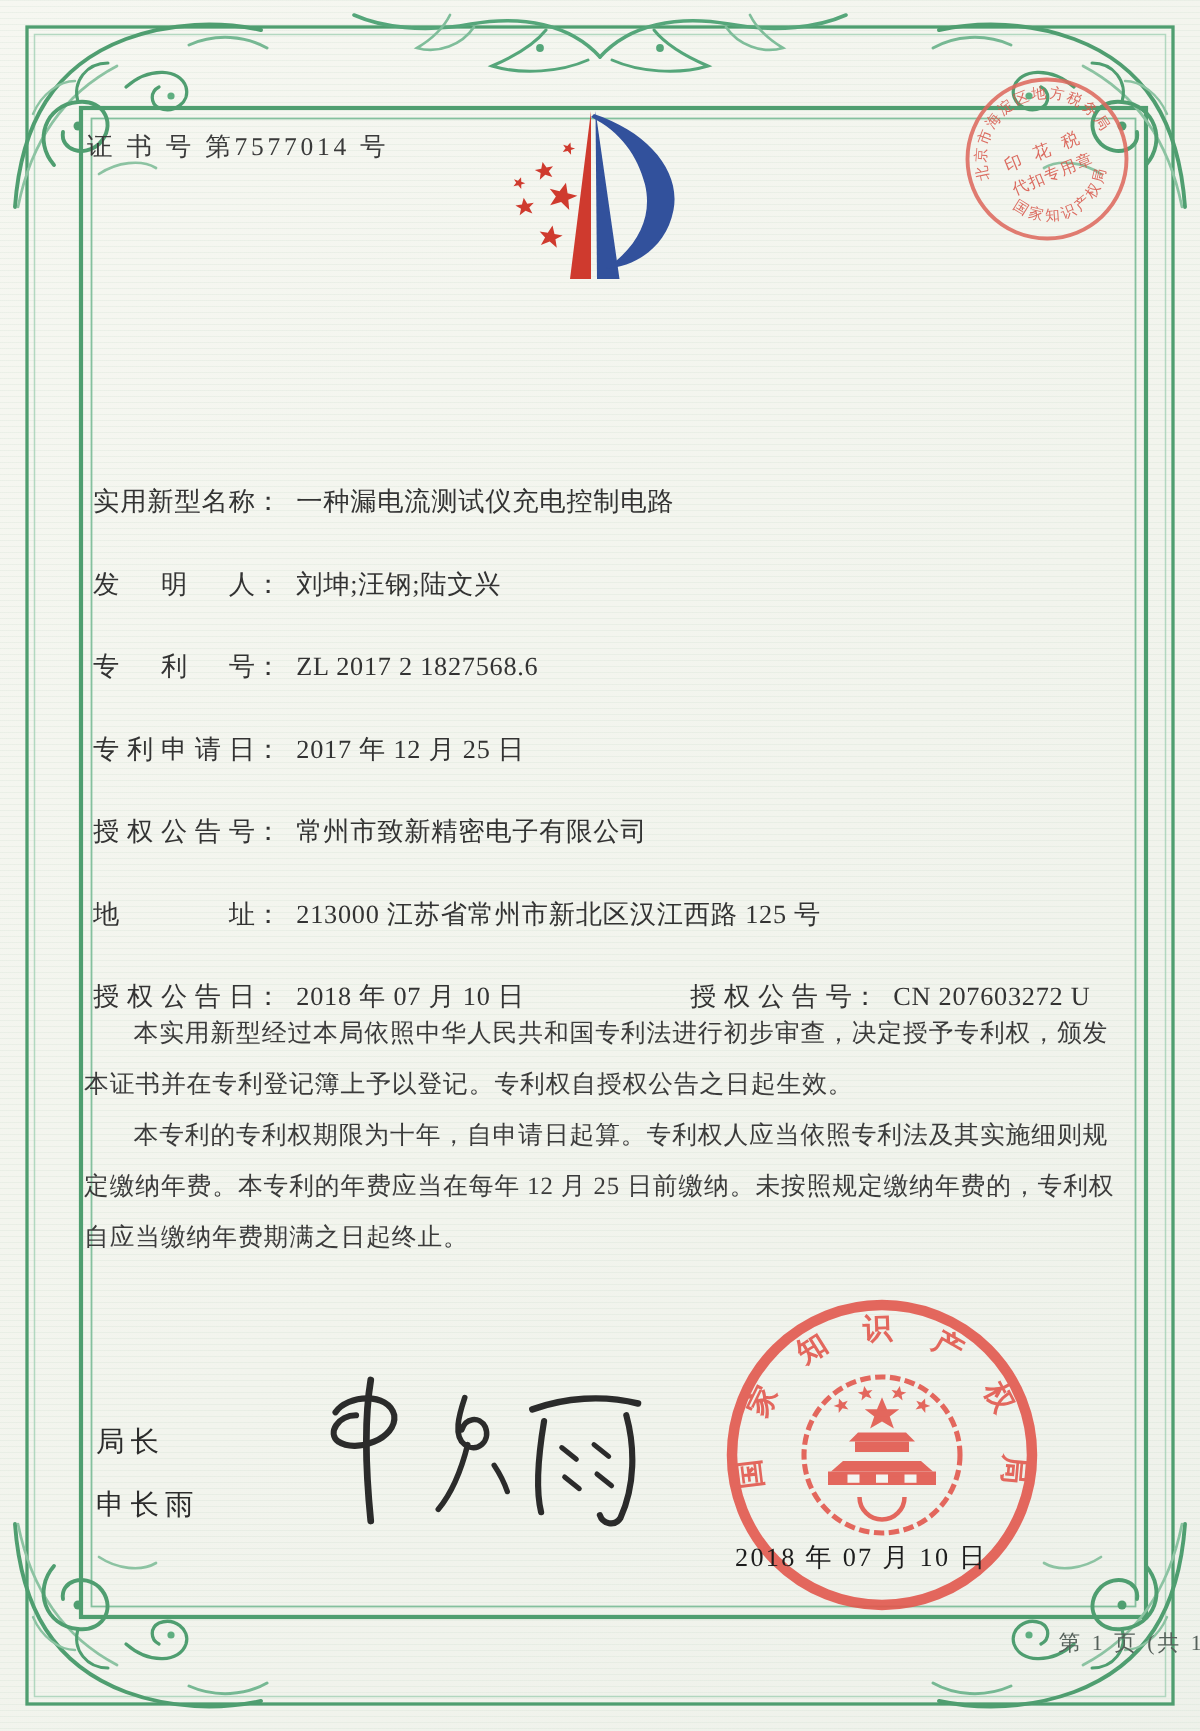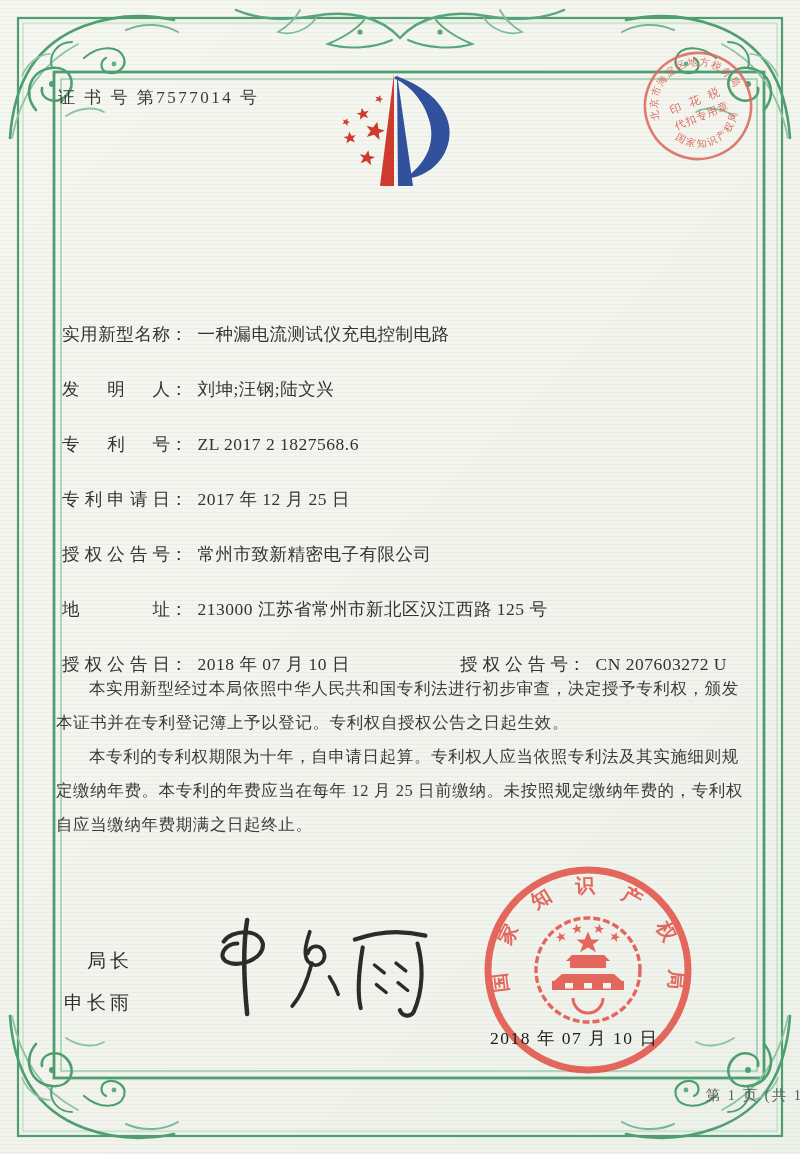--- a/index.html
+++ b/index.html
@@ -19,21 +19,21 @@
          font-size:46px;font-weight:700;letter-spacing:14px;text-indent:14px;color:#242424;z-index:3;}
   .fields{position:absolute;left:62px;top:322px;right:38px;z-index:3;font-size:17.5px;color:#333;}
   .frow{position:relative;height:55px;white-space:nowrap;}
   .flabel{display:inline-block;width:108px;text-align:justify;text-align-last:justify;vertical-align:top;}
   .fcolon{display:inline-block;margin-right:10px;}
   .fvalue{letter-spacing:0.5px;}
   .grant-right{position:absolute;left:398px;top:0;white-space:nowrap;}
   .paras{position:absolute;left:56px;top:672px;width:692px;z-index:3;}
   .paras p{margin:0;font-size:16.5px;line-height:34px;text-indent:2em;letter-spacing:0.6px;color:#3b3b3b;}
   .officer{position:absolute;left:64px;top:948px;z-index:3;font-size:19px;letter-spacing:4px;color:#2c2c2c;}
-  .officer div{margin-bottom:16px;text-align:right;}
+  .officer div{margin-bottom:16px;}
   .signature{position:absolute;left:208px;top:914px;z-index:3;}
   .main-seal{position:absolute;left:476px;top:858px;z-index:3;}
   .seal-date{position:absolute;left:490px;top:1026px;z-index:4;font-size:17.5px;letter-spacing:1.5px;color:#1d1d1d;}
   .footer{position:absolute;left:0;top:1086px;width:100%;text-align:right;z-index:3;
           font-size:14.5px;letter-spacing:2px;color:#55605a;}
 </style>
 </head>
 <body>
 
 <div class="page">

